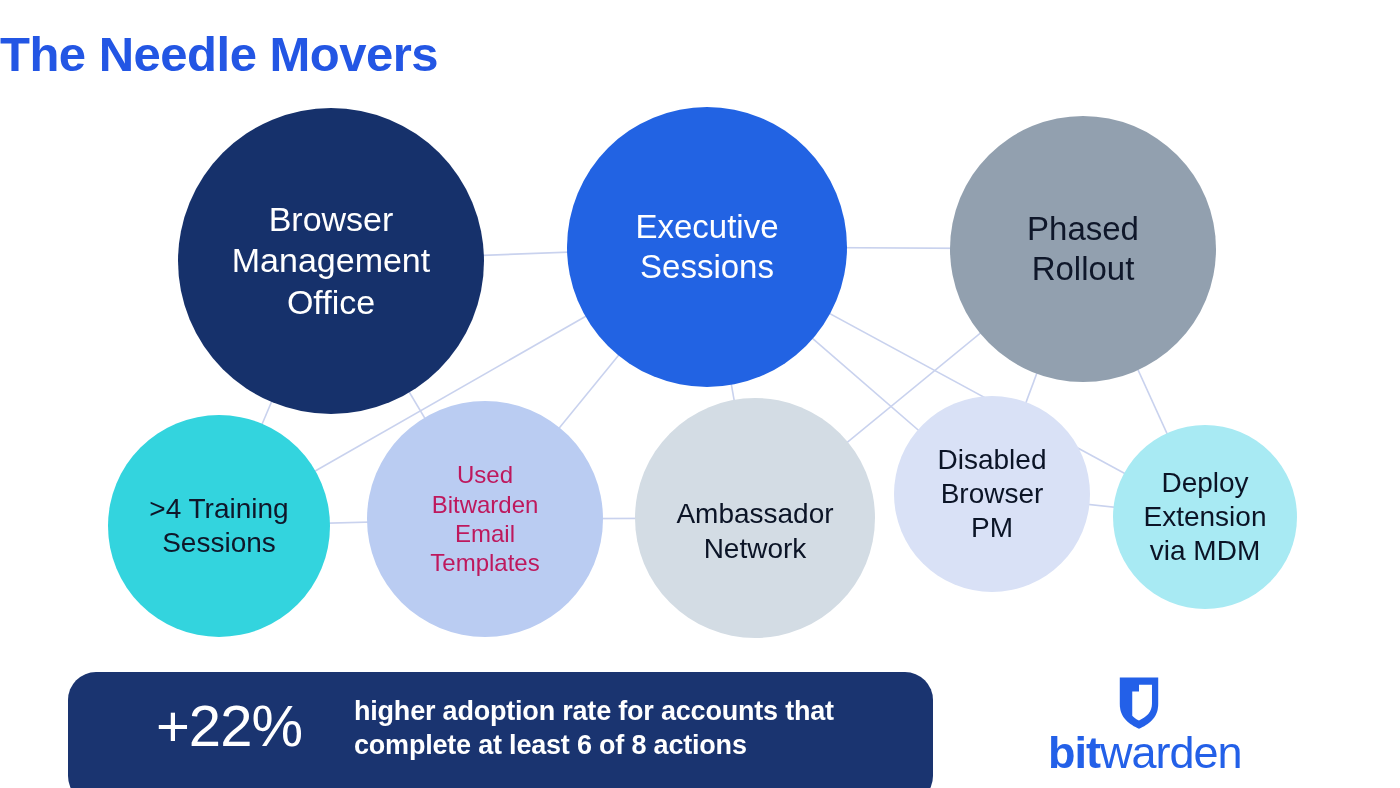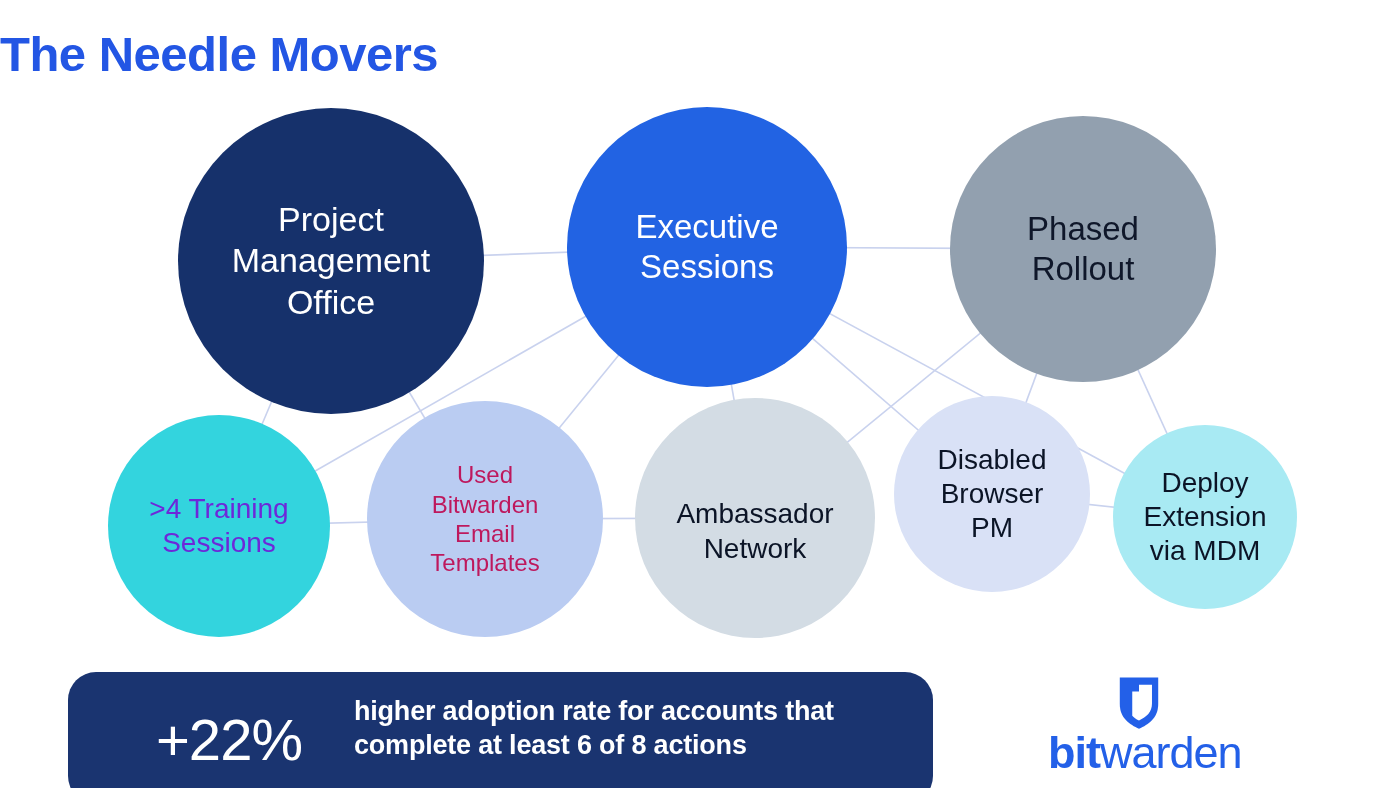--- a/index.html
+++ b/index.html
@@ -51,21 +51,21 @@
     top: 672px;
     width: 865px;
     height: 132px;
     border-radius: 28px;
     z-index: 2;
     display: flex;
     align-items: flex-start;
   }
   .banner-stat {
     margin-left: 88px;
-    margin-top: 34px;
+    margin-top: 20px;
     font-size: 58px;
     font-weight: 500;
     letter-spacing: -1px;
     white-space: nowrap;
   }
   .banner-desc {
     margin-left: 52px;
     margin-top: 22px;
     width: 600px;
     font-size: 27px;
@@ -107,29 +107,29 @@
       <line x1="707" y1="247" x2="1205" y2="517" stroke="#C9D2EE" stroke-width="1.6"></line>
       <line x1="1083" y1="249" x2="755" y2="518" stroke="#C9D2EE" stroke-width="1.6"></line>
       <line x1="1083" y1="249" x2="992" y2="494" stroke="#C9D2EE" stroke-width="1.6"></line>
       <line x1="1083" y1="249" x2="1205" y2="517" stroke="#C9D2EE" stroke-width="1.6"></line>
       <line x1="219" y1="526" x2="485" y2="519" stroke="#C9D2EE" stroke-width="1.6"></line>
       <line x1="485" y1="519" x2="755" y2="518" stroke="#C9D2EE" stroke-width="1.6"></line>
       <line x1="992" y1="494" x2="1205" y2="517" stroke="#C9D2EE" stroke-width="1.6"></line>
     </svg>
 
   <div class="node" style="left: 178px; top: 108px; height: 306px; width: 306px; background: rgb(22, 49, 107); color: rgb(255, 255, 255); font-size: 34px;">
-    <span style="max-width: 262px;">Project Management Office</span>
+    <span style="max-width: 262px;">Browser Management Office</span>
   </div>
   <div class="node" style="left: 567px; top: 107px; height: 280px; width: 280px; background: rgb(34, 99, 227); color: rgb(255, 255, 255); font-size: 33px;">
     <span style="max-width: 200px;">Executive Sessions</span>
   </div>
   <div class="node" style="left: 950px; top: 116px; height: 266px; width: 266px; background: rgb(146, 160, 175); color: #0f172a; font-size: 33px;">
     <span style="max-width: 160px;">Phased Rollout</span>
   </div>
-  <div class="node" style="left: 108px; top: 415px; height: 222px; width: 222px; background: rgb(51, 212, 222); color: #6d28d9; font-size: 28px;">
+  <div class="node" style="left: 108px; top: 415px; height: 222px; width: 222px; background: rgb(51, 212, 222); color: #0f172a; font-size: 28px;">
     <span style="max-width: 178px;">&gt;4 Training Sessions</span>
   </div>
   <div class="node" style="left: 367px; top: 401px; height: 236px; width: 236px; background: rgb(186, 204, 242); color: #be185d; font-size: 24px;">
     <span style="max-width: 148px;">Used Bitwarden Email Templates</span>
   </div>
   <div class="node" style="left: 635px; top: 398px; height: 240px; width: 240px; background: rgb(211, 220, 228); color: rgb(11, 20, 38); font-size: 28px;">
     <span style="max-width: 188px; margin-top: 27px;">Ambassador Network</span>
   </div>
   <div class="node" style="left: 894px; top: 396px; height: 196px; width: 196px; background: rgb(217, 225, 246); color: rgb(11, 20, 38); font-size: 28px;">
     <span style="max-width: 128px;">Disabled Browser PM</span>

